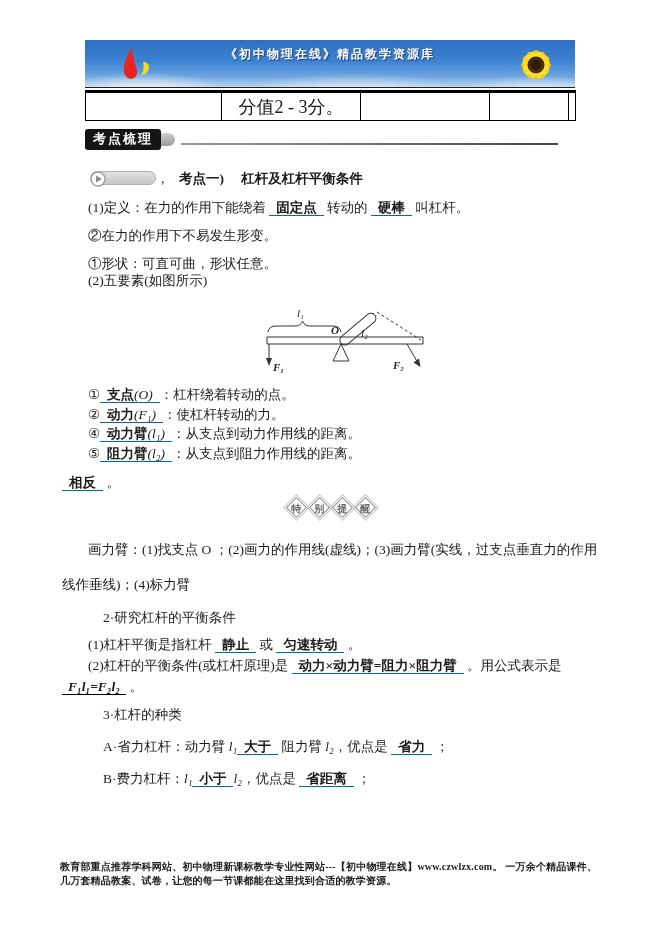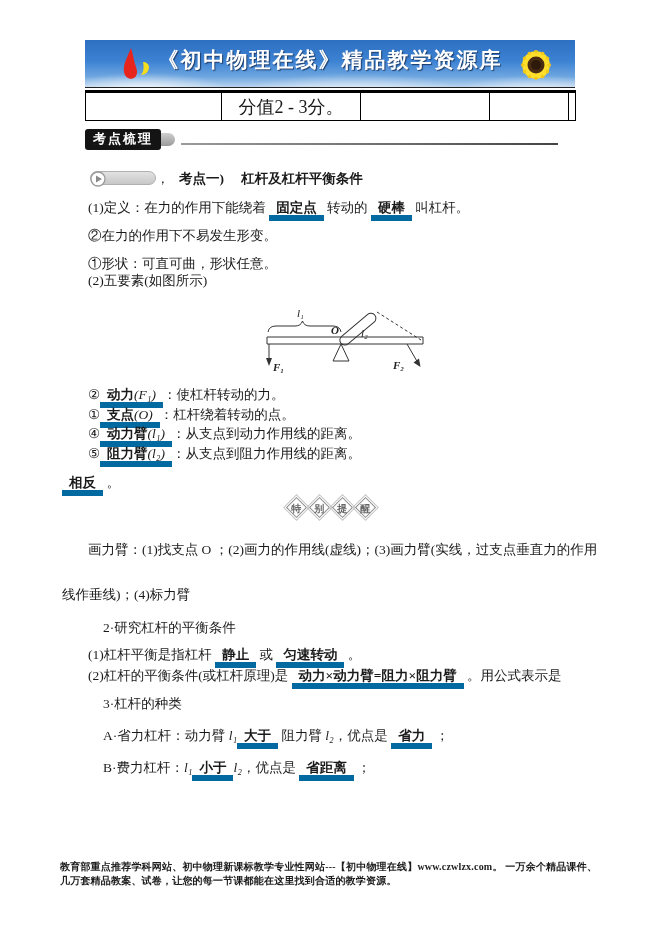--- a/index.html
+++ b/index.html
@@ -23,21 +23,21 @@
       radial-gradient(ellipse 120px 26px at 12% 108%, rgba(255,255,255,.85), rgba(255,255,255,0) 70%),
       radial-gradient(ellipse 160px 30px at 55% 115%, rgba(255,255,255,.7), rgba(255,255,255,0) 70%),
       radial-gradient(ellipse 110px 24px at 92% 110%, rgba(255,255,255,.6), rgba(255,255,255,0) 70%),
       linear-gradient(180deg, #2e6fc0 0%, #3c82d3 45%, #6ea6e0 78%, #b9d4ee 100%);
     overflow: hidden;
   }
   .banner-title {
     position: absolute; left: 0; right: 0; top: 6px;
     text-align: center;
     font-family: "Liberation Sans", sans-serif;
-    font-weight: bold; font-size: 21px; letter-spacing: 2px;
+    font-weight: bold; font-size: 12px; letter-spacing: 2px;
     color: #fff; text-shadow: 1px 1px 1px #1c3a66;
     white-space: nowrap;
   }
   .banner-url {
     position: absolute; left: 0; right: 30px; top: 26px;
     text-align: center;
     font-family: "DejaVu Sans Mono", monospace;
     font-weight: bold; font-size: 12px; letter-spacing: 1px;
     color: #e8251c; text-shadow: 0 0 1px #7a1511;
     white-space: nowrap;
@@ -93,21 +93,21 @@
   }
 
   
   p { line-height: 17px; font-size: 13.5px; }
   .ml-norm { margin-left: 28px; }
   .ml-head { margin-left: 43px; }
   .ml-wrap { margin-left: 2px; }
   .indent { text-indent: 26px; }
 
   .blank {
-    border-bottom: 6px solid #0369a1;
+    border-bottom: 1px solid #0369a1;
     padding: 0 7px;
     font-weight: bold;
     white-space: nowrap;
     text-align: center;
   }
   .blank .sym { font-weight: normal; }
   .sym { font-style: italic; font-family: "Liberation Serif", serif; }
   .formula-blank {
     border-bottom: 1px solid #000;
     padding: 0 6px;
@@ -276,60 +276,64 @@
         <text x="76" y="37" font-weight="bold">O</text>
         <text x="106" y="40">l₂</text>
         <text x="18" y="74" font-weight="bold">F₁</text>
         <text x="138" y="72" font-weight="bold">F₂</text>
       </g>
     </svg>
   </div>
 
   <div class="elements">
     <p class="ml-norm">
-      <span>②</span><span class="blank"><span>动力</span><span class="sym">(F₁)</span></span><span>：使杠杆转动的力。</span>
+      <span>①</span><span class="blank"><span>支点</span><span class="sym">(O)</span></span><span>：杠杆绕着转动的点。</span>
     </p>
     <p class="ml-norm">
-      <span>①</span><span class="blank"><span>支点</span><span class="sym">(O)</span></span><span>：杠杆绕着转动的点。</span>
+      <span>②</span><span class="blank"><span>动力</span><span class="sym">(F₁)</span></span><span>：使杠杆转动的力。</span>
     </p>
     <p class="ml-norm">
       <span>④</span><span class="blank"><span>动力臂</span><span class="sym">(l₁)</span></span><span>：从支点到动力作用线的距离。</span>
     </p>
     <p class="ml-norm">
       <span>⑤</span><span class="blank"><span>阻力臂</span><span class="sym">(l₂)</span></span><span>：从支点到阻力作用线的距离。</span>
     </p>
   </div>
 
   <p class="ml-wrap" style="margin-top:11px;">
     <span class="blank">相反</span>
     <span>。</span>
   </p>
 
   <div class="reminder">
     <span class="diamond"><span>特</span></span><span class="diamond"><span>别</span></span><span class="diamond"><span>提</span></span><span class="diamond"><span>醒</span></span>
   </div>
 
   <p class="ml-wrap indent" style="margin-top:22px;">画力臂：(1)找支点 O ；(2)画力的作用线(虚线)；(3)画力臂(实线，过支点垂直力的作用</p>
-  <p class="ml-wrap" style="margin-top:28px;">线作垂线)；(4)标力臂</p>
+  <p class="ml-wrap" style="margin-top:18px;">线作垂线)；(4)标力臂</p>
 
   <p class="ml-head" style="margin-top:16px;">2·研究杠杆的平衡条件</p>
 
   <p class="ml-norm" style="margin-top:10px;">
     <span>(1)杠杆平衡是指杠杆</span>
     <span class="blank">静止</span>
     <span>或</span>
     <span class="blank">匀速转动</span>
     <span>。</span>
   </p>
 
   <p class="ml-wrap indent" style="margin-top:4px;">
     <span>(2)杠杆的平衡条件(或杠杆原理)是</span>
     <span class="blank">动力×动力臂=阻力×阻力臂</span>
     <span>。用公式表示是</span>
   </p>
+  <p class="ml-wrap" style="margin-top:4px;">
+    <span class="formula-blank">F₁l₁=F₂l₂</span>
+    <span>。</span>
+  </p>
 
   <p class="ml-head" style="margin-top:11px;">3·杠杆的种类</p>
 
   <p class="ml-head" style="margin-top:15px;">
     <span>A·省力杠杆：动力臂 </span><span class="sym">l₁</span><span class="blank">大于</span><span> 阻力臂 </span><span class="sym">l₂</span><span>，优点是</span>
     <span class="blank">省力</span>
     <span>；</span>
   </p>
 
   <p class="ml-head" style="margin-top:15px;">

